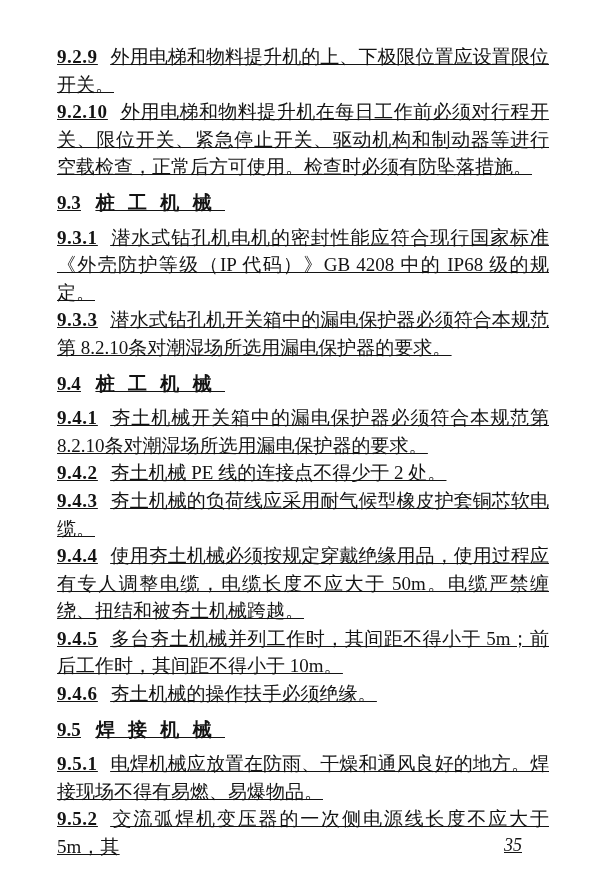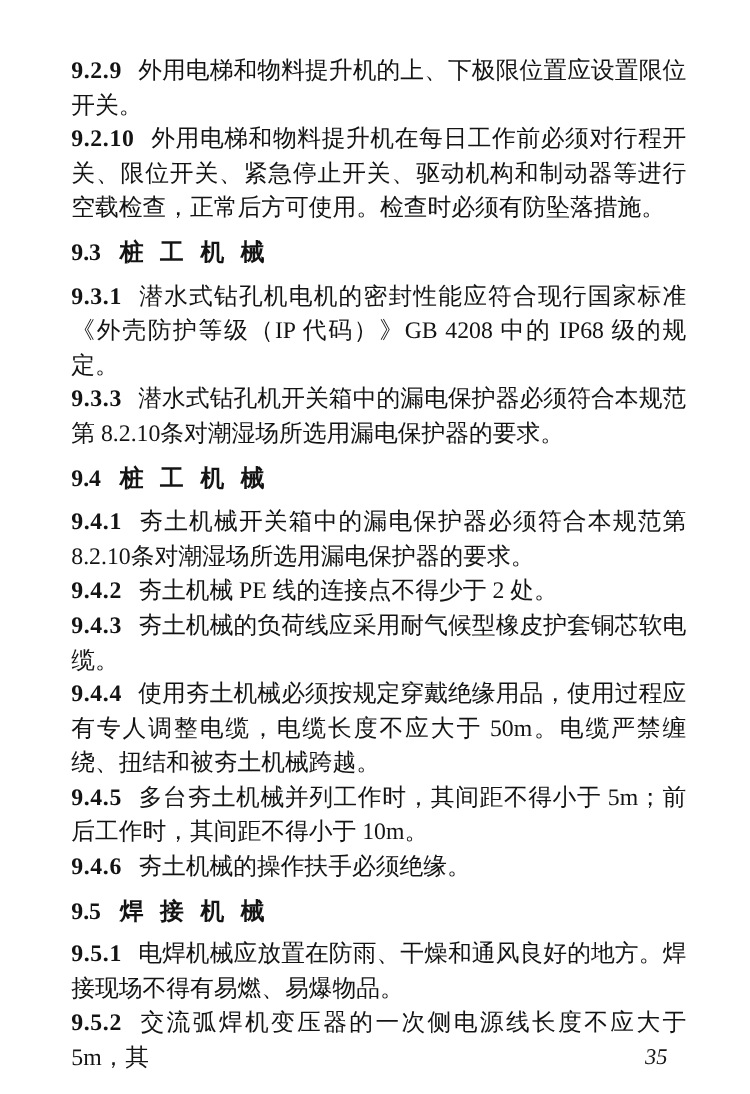--- a/index.html
+++ b/index.html
@@ -1,15 +1,15 @@
 <!DOCTYPE html>
 <html lang="zh"><head>
 <meta charset="utf-8">
 <style>
-  * { margin: 0; padding: 0; box-sizing: border-box; }
+  * { margin: 0; padding: 0; box-sizing: border-box; text-decoration: underline; }
   html, body { background: #ffffff; }
   body {
     width: 600px; height: 875px;
     font-family: "Liberation Serif", "DejaVu Serif", serif;
     color: #141414;
     overflow: hidden;
   }
   .page {
     position: relative;
     width: 600px; height: 875px;
@@ -36,21 +36,21 @@
     font-size: 19px;
     font-weight: bold;
     text-align: left;
     margin: 8px 0 7px 0;
     line-height: 27.6px;
   }
   .heading .hnum { margin-right: 15px; }
   .heading .htitle { letter-spacing: 0.7em; margin-right: -0.7em; }
   .pagenum {
     position: absolute;
-    right: 66px; bottom: 20px;
+    right: 78px; bottom: 20px;
     font-size: 18px;
     font-style: italic;
     line-height: 20px;
   }
 </style>
 </head>
 <body>
 
 <div class="page">
   <main class="content">

